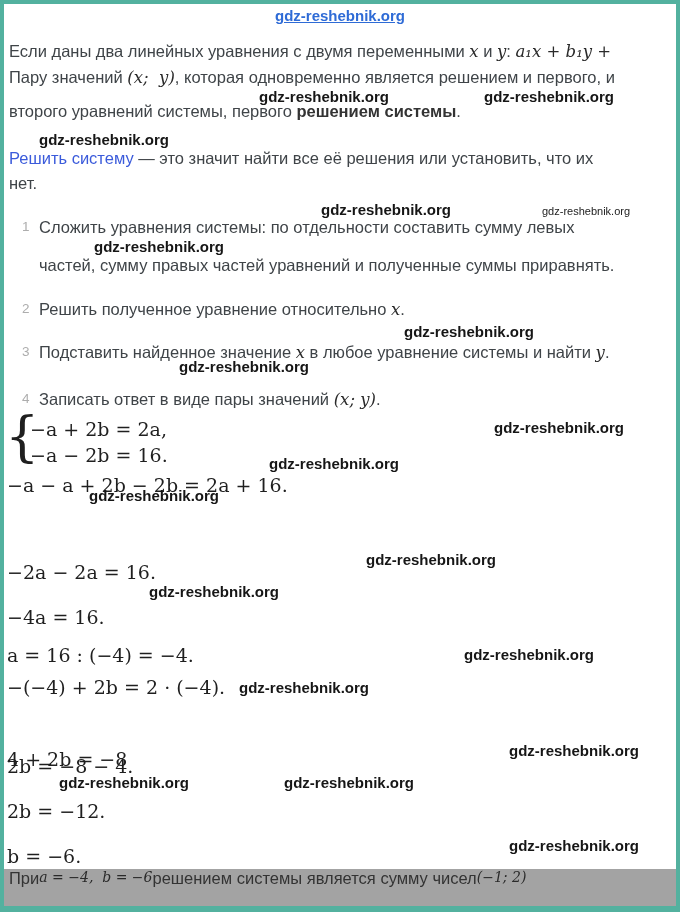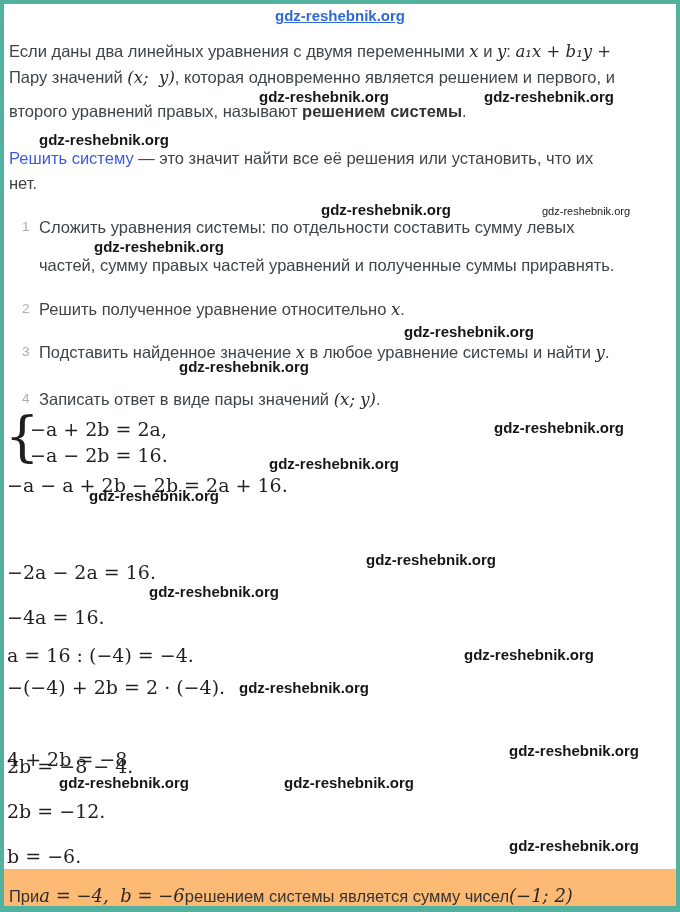--- a/index.html
+++ b/index.html
@@ -22,41 +22,41 @@
     font-size:54px; font-weight:normal; color:#1f1f1f; line-height:1;
   }
   .num { position:absolute; left:18px; font-size:13.5px; color:#adadad; }
   .wm { position:absolute; font-size:15px; font-weight:bold; color:#161616; white-space:nowrap; }
   .wm.small { font-size:11px; font-weight:normal; color:#222; }
   .top-wm {
     position:absolute; top:3px; left:50%; transform:translateX(-50%);
     font-size:15px; font-weight:bold; color:#2e6bd6; text-decoration:underline; cursor:pointer;
   }
   .answer {
-    position:absolute; left:0; right:0; bottom:0; height:37px; background:#fdba74;
-    display:flex; align-items:flex-end; padding-left:5px; font-size:16.5px; color:#333;
+    position:absolute; left:0; right:0; bottom:0; height:37px; background:#a3a3a3;
+    display:flex; align-items:flex-start; padding-left:5px; font-size:16.5px; color:#333;
     white-space:nowrap;
   }
-  .answer .math { font-size:18px; }
+  .answer .math { font-size:14px; }
 </style>
 </head>
 <body>
 
 <div class="page">
 
   <a class="top-wm">gdz-reshebnik.org</a>
 
   <div class="line" style="top:36px"><span>Если даны два линейных уравнения с двумя переменными </span><span class="math">x</span><span> и </span><span class="math">y</span><span>: </span><span class="math">a₁x + b₁y +</span></div>
 
   <div class="line" style="top:62px"><span>Пару значений </span><span class="math">(x;  y)</span><span>, которая одновременно является решением и первого, и</span></div>
 
   <span class="wm" style="left:255px;top:84px">gdz-reshebnik.org</span>
   <span class="wm" style="left:480px;top:84px">gdz-reshebnik.org</span>
 
-  <div class="line" style="top:96px"><span>второго уравнений правых, называют </span><span class="bold">решением системы</span><span>.</span></div>
+  <div class="line" style="top:96px"><span>второго уравнений системы, первого </span><span class="bold">решением системы</span><span>.</span></div>
 
   <span class="wm" style="left:35px;top:127px">gdz-reshebnik.org</span>
 
   <div class="line" style="top:143px"><span class="term">Решить систему</span><span> — это значит найти все её решения или установить, что их</span></div>
   <div class="line" style="top:168px"><span>нет.</span></div>
 
   <span class="wm" style="left:317px;top:197px">gdz-reshebnik.org</span>
   <span class="wm small" style="left:538px;top:201px">gdz-reshebnik.org</span>
 
   <span class="num" style="top:215px">1</span>

